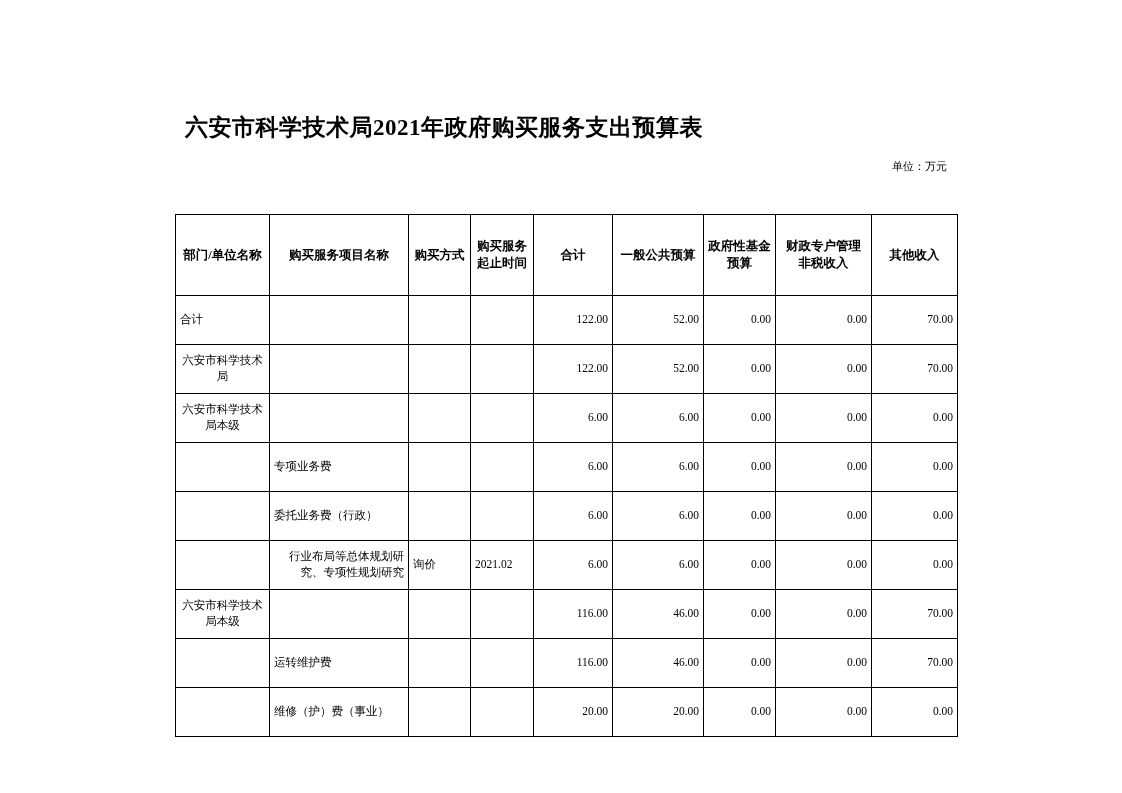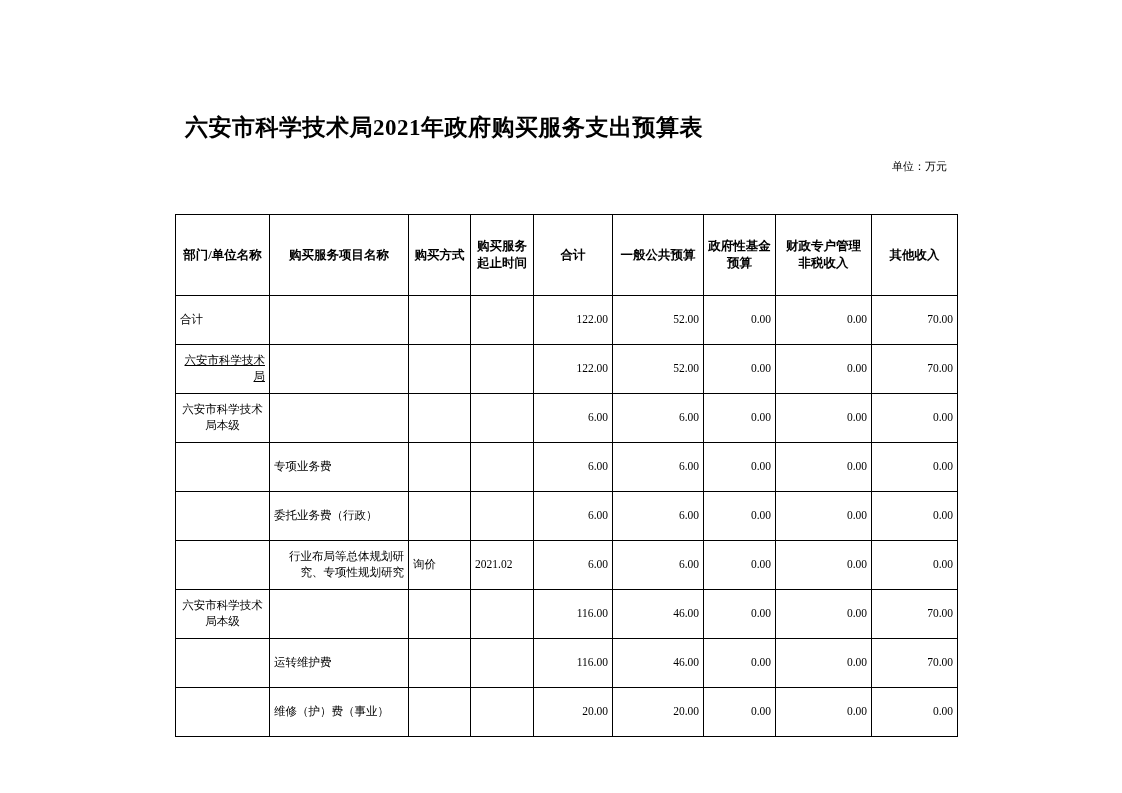--- a/index.html
+++ b/index.html
@@ -70,23 +70,22 @@
   }
   td.num {
     text-align: right;
     font-size: 11.5px;
   }
   td.name-l0 {
     text-align: left;
     padding-left: 6px;
   }
   td.name-l1 {
-    text-align: right;
+    text-align: center;
     padding-left: 14px;
-    text-decoration: underline;
   }
   td.name-l2 {
     text-align: center;
   }
   td.item {
     text-align: left;
     padding-left: 14px;
   }
   td.item-wrap {
     text-align: right;

